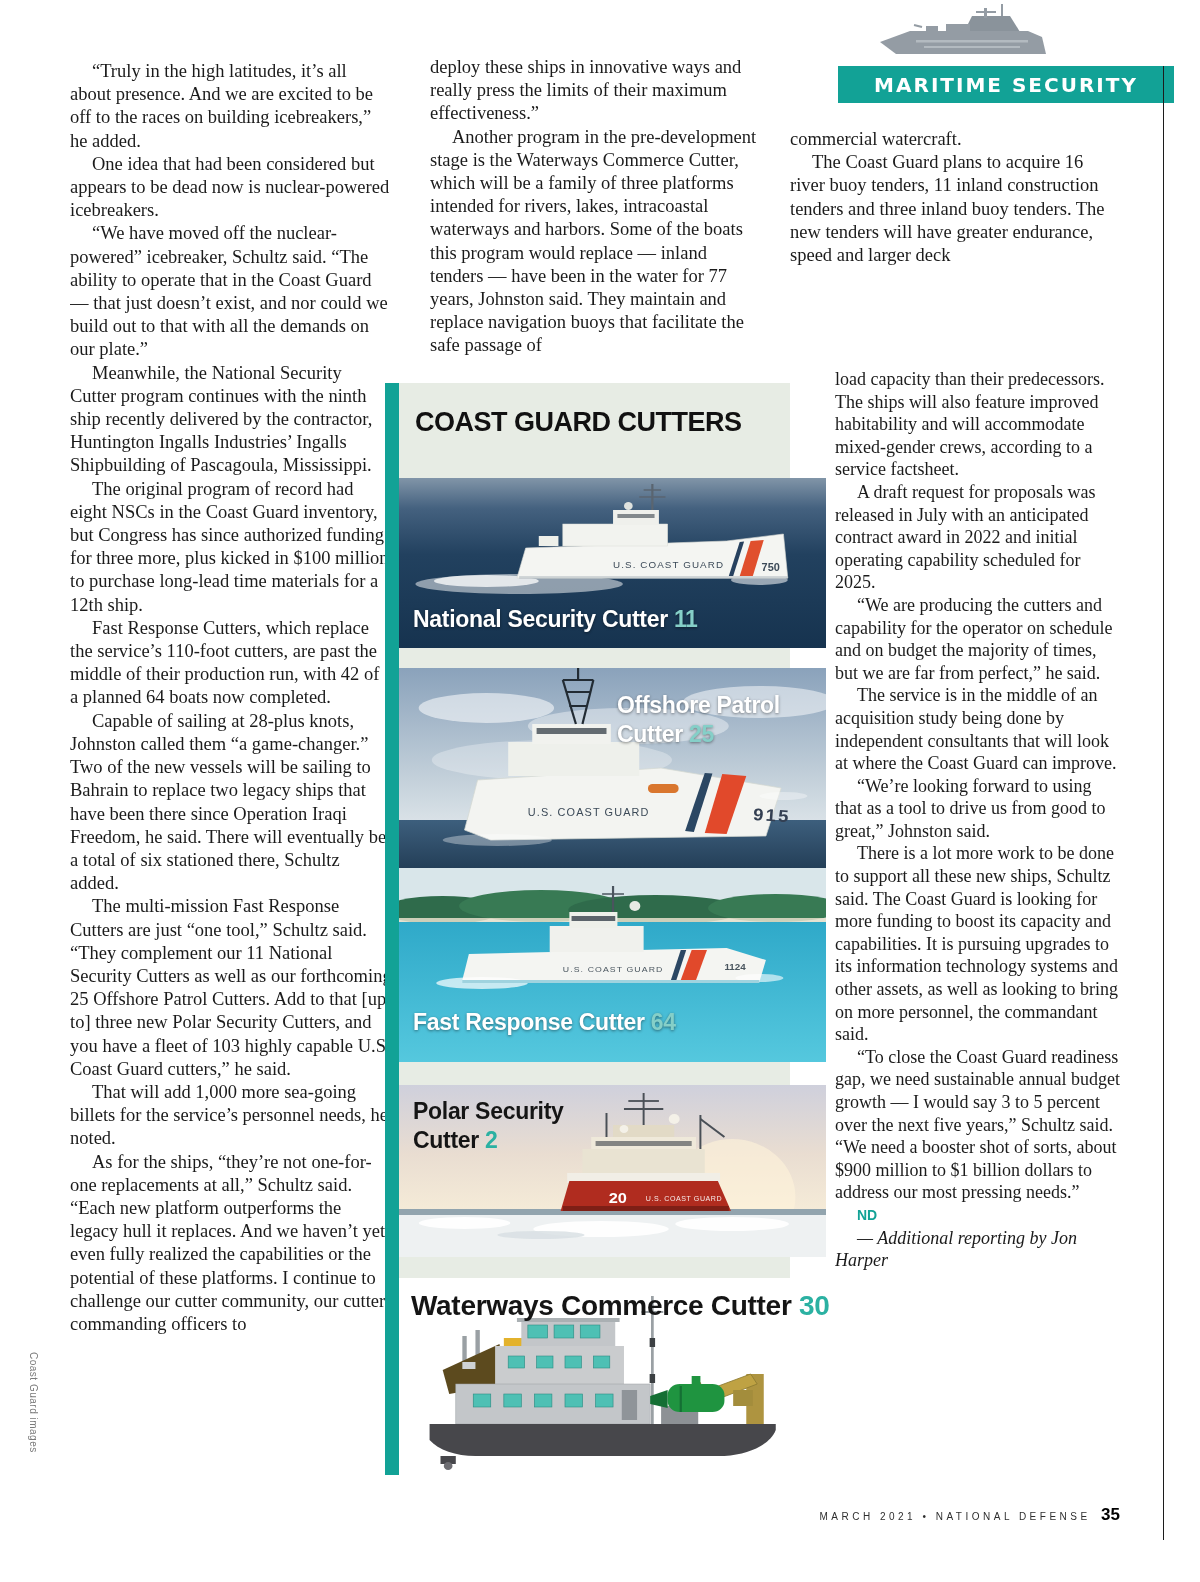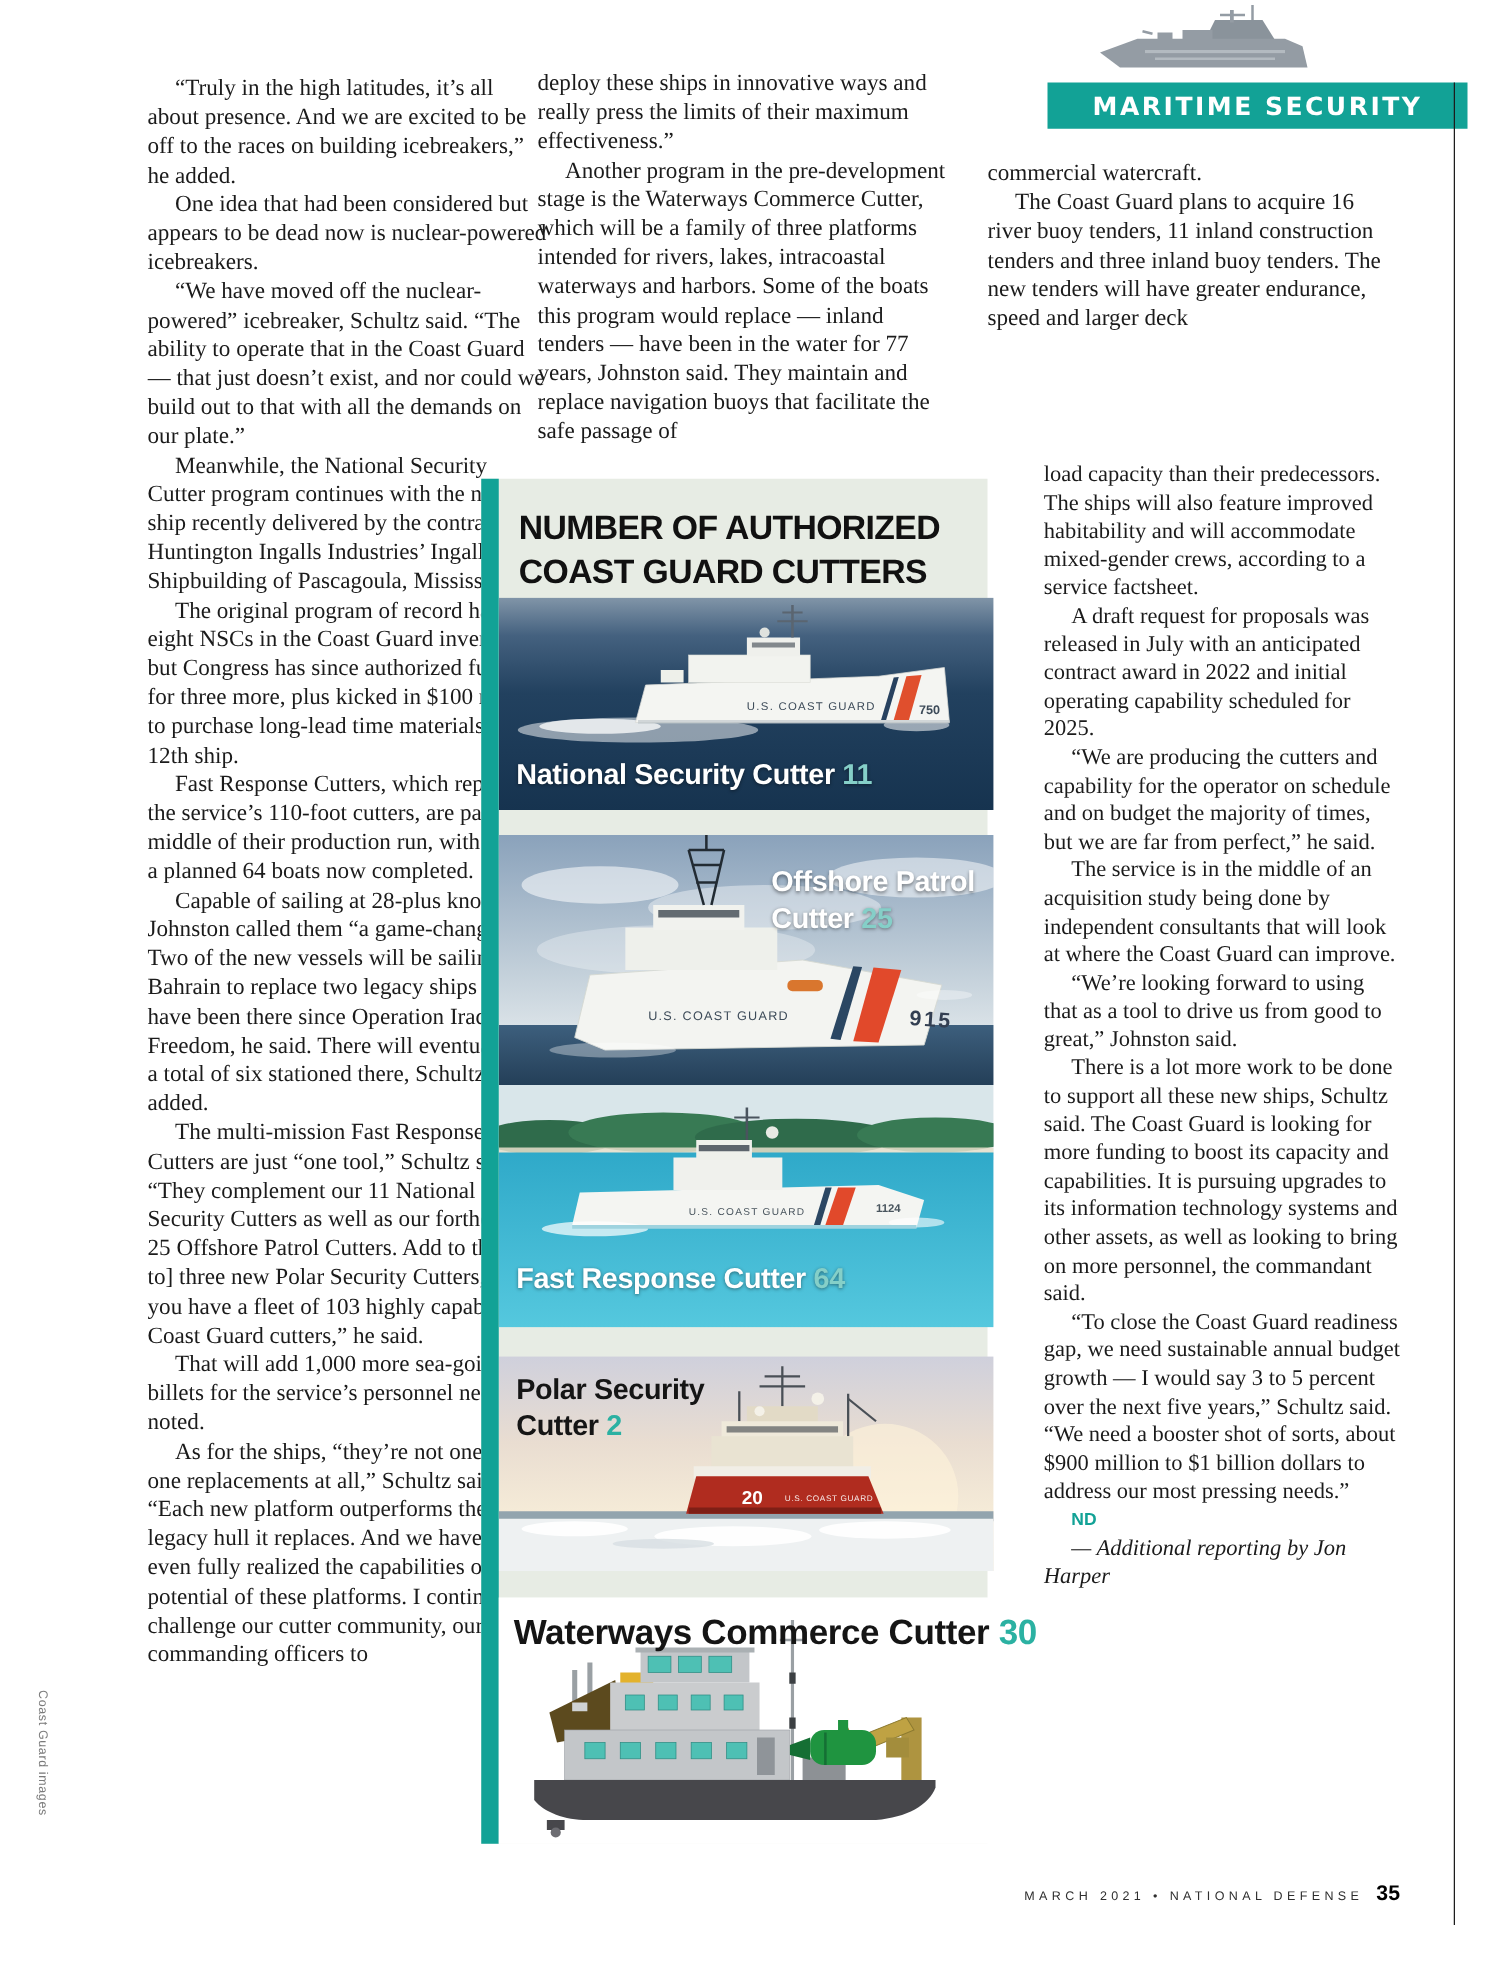--- a/index.html
+++ b/index.html
@@ -5,21 +5,21 @@
 <style>
   html,body{margin:0;padding:0;background:#ffffff;}
   #page{position:relative;width:1200px;height:1582px;background:#ffffff;overflow:hidden;
         font-family:"Liberation Serif","DejaVu Serif",serif;color:#1b1b1b;}
 
   
   .body-col{position:absolute;font-size:18.5px;line-height:23.2px;text-align:left;
             hyphens:auto;-webkit-hyphens:auto;overflow:hidden;}
   .body-col p{margin:0;text-indent:22px;}
   .body-col p.noindent{text-indent:0;}
-  #col1{left:70px;top:60px;width:322px;height:1422px;margin-left:48px;}
+  #col1{left:70px;top:60px;width:322px;height:1422px;}
   #col2-top{left:430px;top:56px;width:330px;height:312px;}
   #col3-top{left:790px;top:128px;width:330px;height:242px;}
   #col3-main{left:835px;top:368px;width:285px;height:1140px;font-size:18px;line-height:22.6px;}
 
   .end-mark{font-family:"Liberation Sans",sans-serif;font-weight:bold;font-size:14px;
             color:#12a296;text-indent:0;margin-top:2px;}
   .byline{font-style:italic;text-indent:0;margin-top:8px;font-size:18px;}
 
   
   #section-banner{position:absolute;left:790px;top:66px;width:336px;height:37px;background:#12a296;
@@ -30,21 +30,21 @@
 
   
   #right-rule{position:absolute;left:1163px;top:66px;width:1px;height:1474px;background:#1c1c1c;}
 
   
   #infographic{position:absolute;left:385px;top:383px;width:405px;height:1092px;background:#e7ece4;}
   #info-stripe{position:absolute;left:0;top:0;width:14px;height:1092px;background:#12a296;}
   #info-content{position:absolute;left:14px;top:0;width:391px;height:1092px;}
   #info-title{padding:22px 10px 0 16px;font-family:"Liberation Sans",sans-serif;font-weight:bold;
       font-size:27px;line-height:35px;letter-spacing:-0.5px;color:#111;}
-  .info-img{position:absolute;left:0;width:396px;overflow:hidden;}
+  .info-img{position:absolute;left:0;width:427px;overflow:hidden;}
   .info-img svg{display:block;width:100%;height:100%;}
   #img-nsc{top:95px;height:170px;}
   #img-opc{top:285px;height:200px;}
   #img-frc{top:485px;height:194px;}
   #img-psc{top:702px;height:172px;}
   #img-wcc{top:895px;height:197px;background:#ffffff;}
 
   .ship-label{position:absolute;font-family:"Liberation Sans",sans-serif;font-weight:bold;
       font-size:23px;letter-spacing:-0.3px;line-height:29px;white-space:nowrap;}
   .ship-label.light{color:#ffffff;text-shadow:0 1px 3px rgba(0,0,0,.45);}
@@ -129,21 +129,20 @@
     <p>“To close the Coast Guard readiness gap, we need sustainable annual budget growth — I would say 3 to 5 percent over the next five years,” Schultz said. “We need a booster shot of sorts, about $900 million to $1 billion dollars to address our most pressing needs.”</p>
     <p class="end-mark">ND</p>
     <p class="byline">— Additional reporting by Jon Harper</p>
   </div>
 
   <div id="infographic">
     <div id="info-stripe"></div>
     <div id="info-content">
 
       <div id="info-title">
-        <div>NUMBER OF AUTHORIZED</div>
         <div>COAST GUARD CUTTERS</div>
       </div>
 
       <div id="img-nsc" class="info-img">
         <svg viewBox="0 0 391 170" preserveAspectRatio="none">
           <defs>
             <linearGradient id="nscSea" x1="0" y1="0" x2="0" y2="1">
               <stop offset="0" stop-color="#8195a8"></stop>
                 <stop offset="0.18" stop-color="#44617f"></stop>
               <stop offset="0.45" stop-color="#22415f"></stop>

